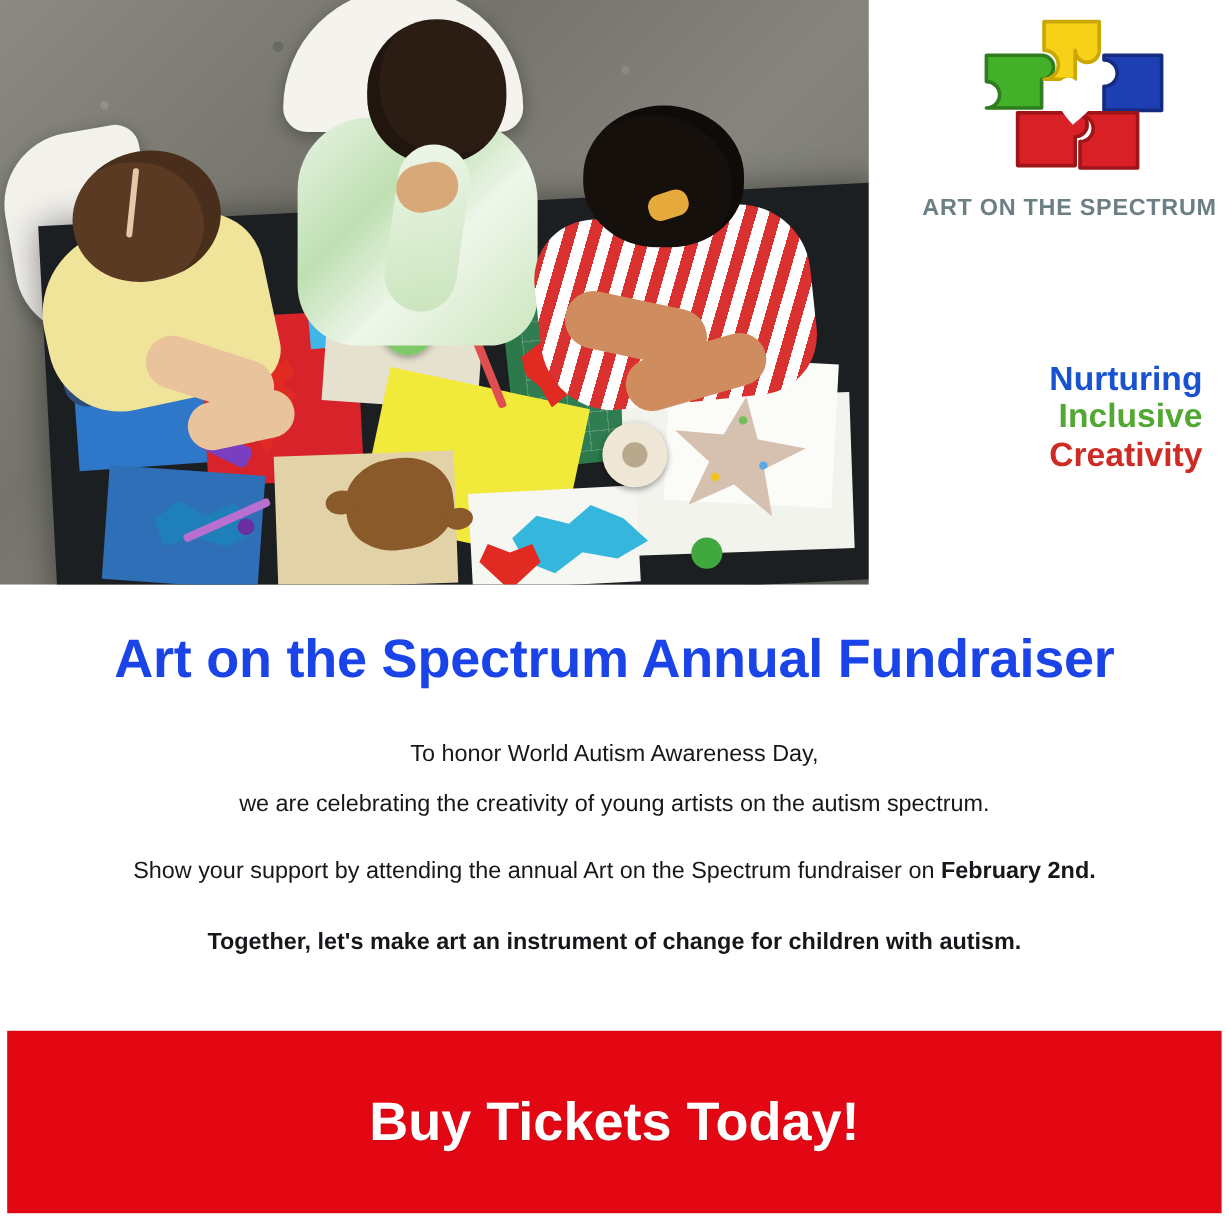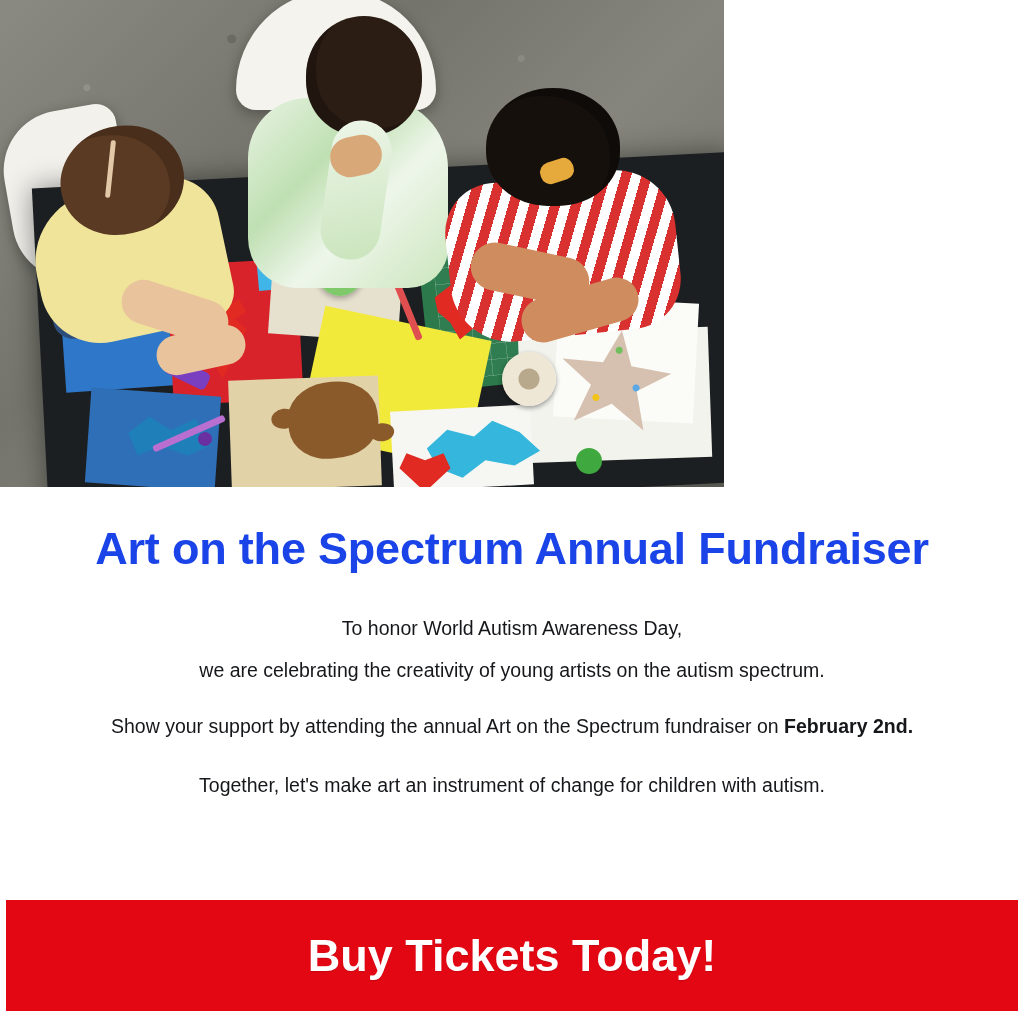--- a/index.html
+++ b/index.html
@@ -318,29 +318,29 @@
     text-align: center;
     color: #15171a;
     font-size: 19.5px;
     line-height: 1.55;
     margin-top: 26px;
     font-family: "Liberation Sans", sans-serif;
   }
   .body-copy p { margin: 12px; }
   .para-gap { margin-top: 26px !important; }
   .bold { font-weight: bold; }
-  .line-strong { font-weight: normal; margin-top: 28px !important; }
+  .line-strong { font-weight: bold; margin-top: 28px !important; }
 
   
   .cta-wrap {
     position: absolute;
     left: 6px;
     right: 6px;
     bottom: 6px;
-    height: 111px;
+    height: 152px;
     border-radius: 19px;
   }
   .cta {
     width: 100%;
     height: 100%;
     background: #e30613;
     border: none;
     color: #ffffff;
     font-size: 45px;
     font-weight: bold;
@@ -411,20 +411,45 @@
       <div class="child c2-arm"></div>
       <div class="child c2-hand"></div>
 
       <div class="child c3-body"></div>
       <div class="child c3-head"></div>
       <div class="child c3-hairclip"></div>
       <div class="child c3-arm"></div>
       <div class="child c3-arm2"></div>
     </div>
 
+    <div class="brand">
+
+      <svg class="puzzle-logo" viewBox="0 0 184 140" aria-hidden="true">
+
+        <path d="M14 34 H60 a10 10 0 0 1 0 20 V78 H14 a10 10 0 0 0 0-22 Z" fill="#43b02a" stroke="#2f7d1e" stroke-width="3" stroke-linejoin="round"></path>
+
+        <path d="M62 6 H108 V30 a10 10 0 0 1-20 0 V54 H62 a10 10 0 0 0 0-24 Z" fill="#f7d117" stroke="#c9a806" stroke-width="3" stroke-linejoin="round"></path>
+
+        <path d="M112 34 H160 V80 H112 V60 a10 10 0 0 0 0-22 Z" fill="#1d3fb3" stroke="#132b80" stroke-width="3" stroke-linejoin="round"></path>
+
+        <path d="M40 82 H88 a10 10 0 0 1 0 20 V126 H40 Z" fill="#d92027" stroke="#9e1419" stroke-width="3" stroke-linejoin="round"></path>
+
+        <path d="M92 82 H140 V128 H92 V106 a10 10 0 0 0 0-22 Z" fill="#d92027" stroke="#9e1419" stroke-width="3" stroke-linejoin="round"></path>
+
+        <path d="M86 92 C70 74 66 60 78 54 C86 50 92 56 86 62 C92 56 102 54 106 62 C110 72 98 82 86 92 Z" fill="#ffffff"></path>
+      </svg>
+
+      <div class="brand-name">ART ON THE SPECTRUM</div>
+
+      <div class="tagline">
+        <div class="tag-1">Nurturing</div>
+        <div class="tag-2">Inclusive</div>
+        <div class="tag-3">Creativity</div>
+      </div>
+    </div>
   </div>
 
   <div class="headline">Art on the Spectrum Annual Fundraiser</div>
 
   <div class="body-copy">
     <p>To honor World Autism Awareness Day,</p>
     <p>we are celebrating the creativity of young artists on the autism spectrum.</p>
     <p class="para-gap"><span>Show your support by attending the annual Art on the Spectrum fundraiser on </span><span class="bold">February 2nd.</span></p>
     <p class="line-strong">Together, let's make art an instrument of change for children with autism.</p>
   </div>

